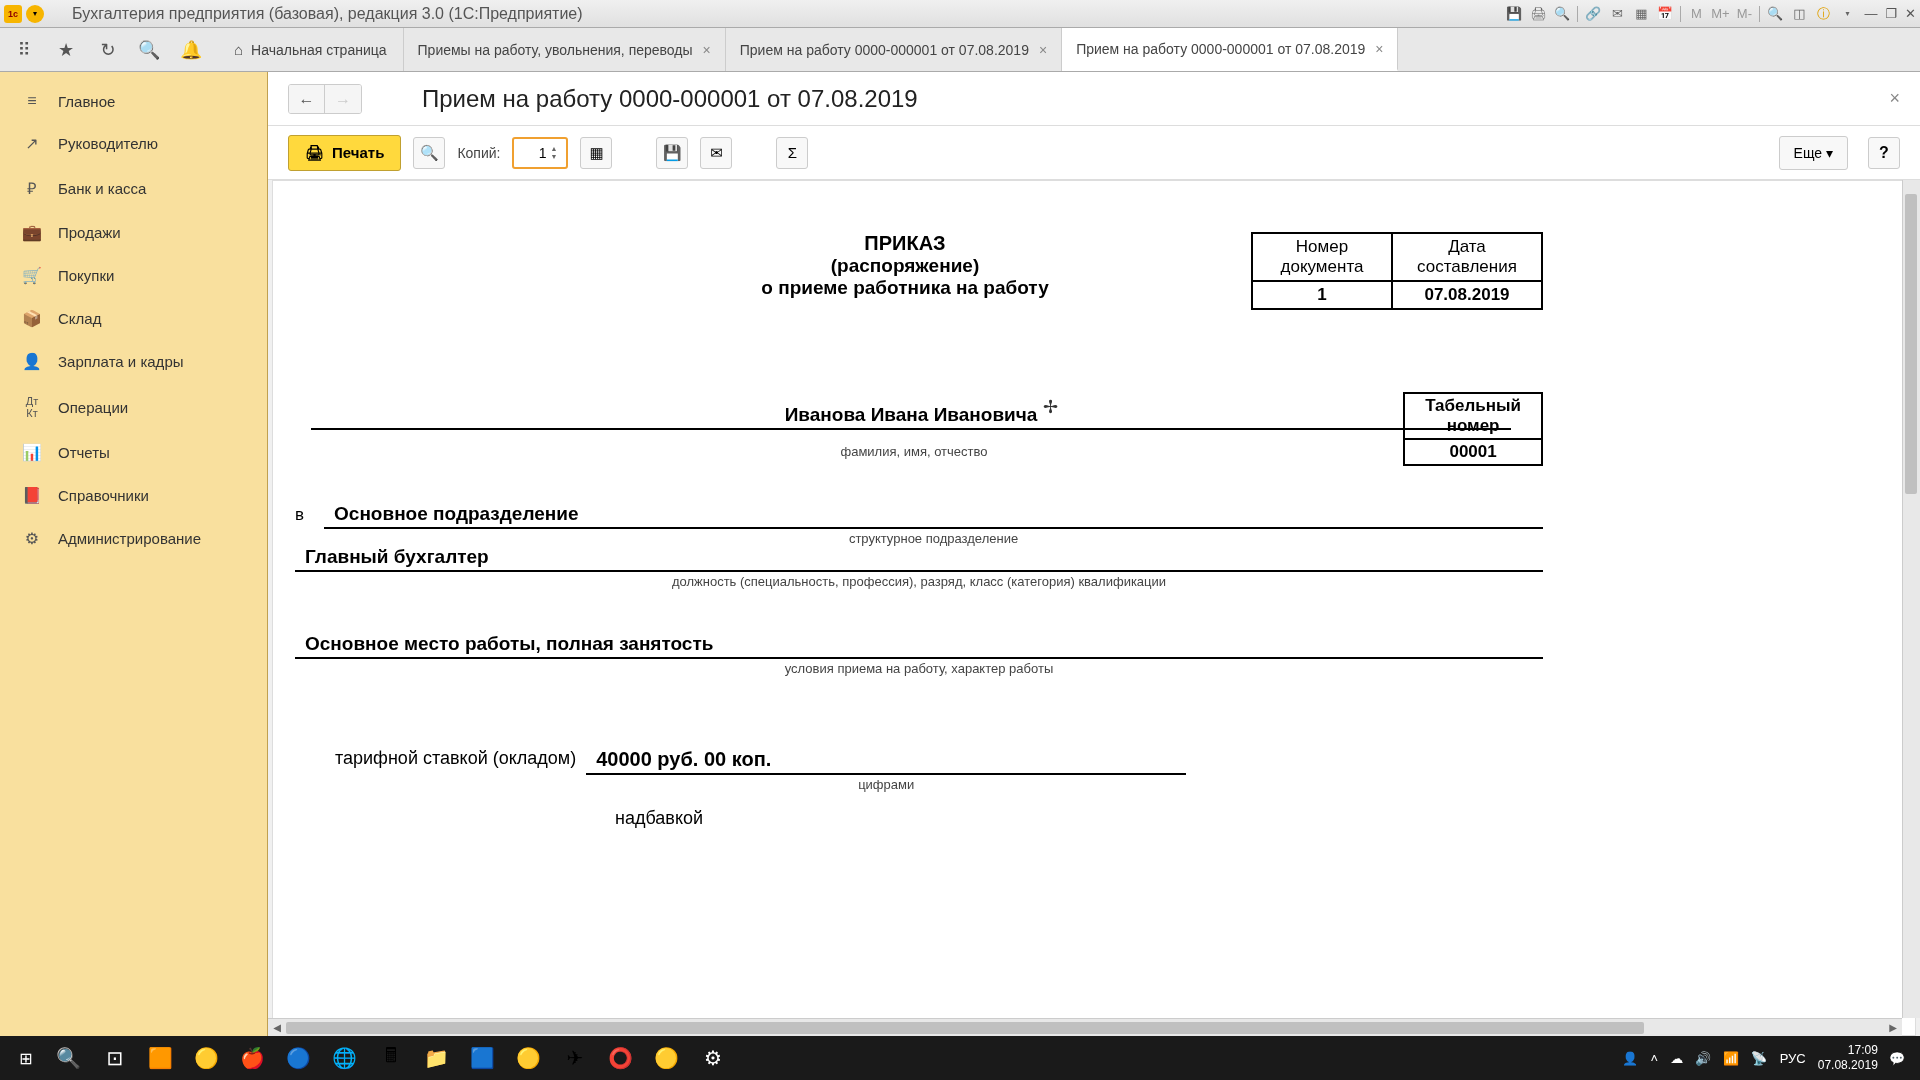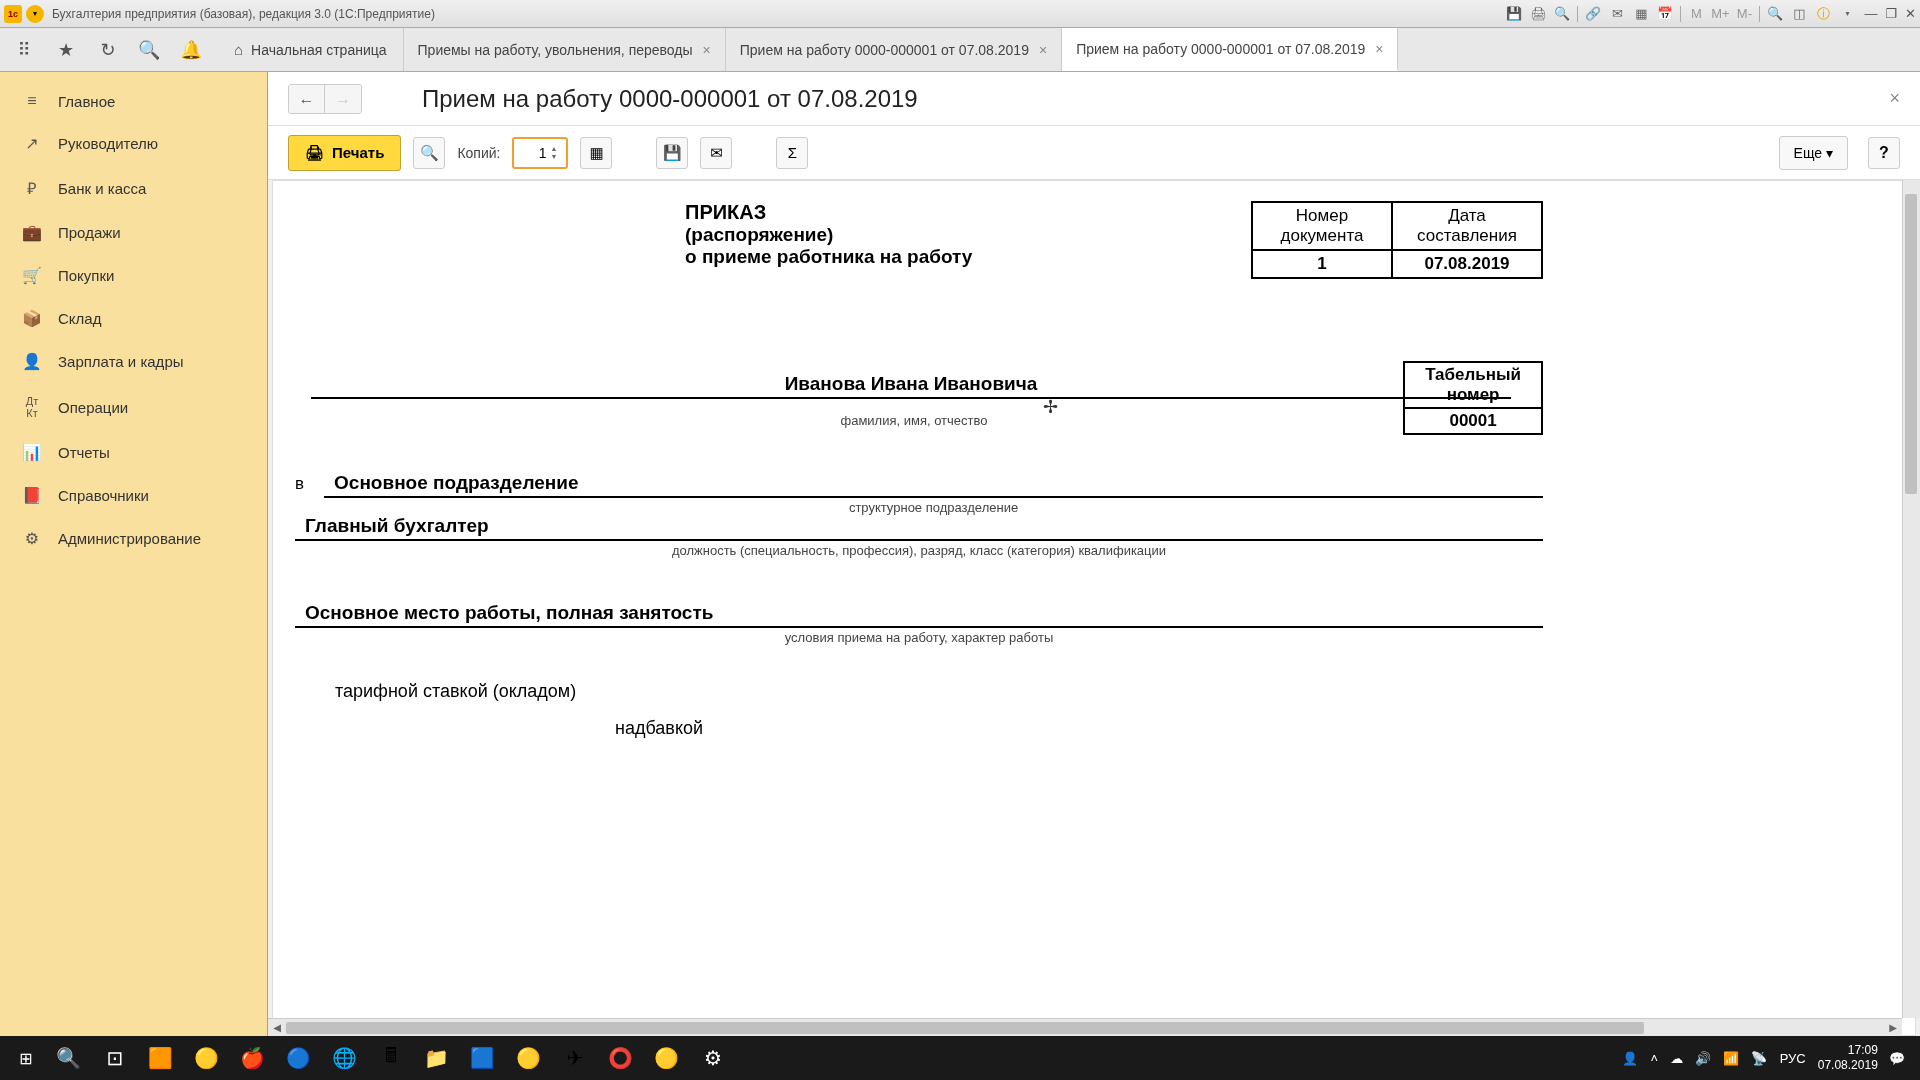--- a/index.html
+++ b/index.html
@@ -2,21 +2,21 @@
 <html><head>
 <meta charset="utf-8">
 <style>
 * { margin: 0; padding: 0; box-sizing: border-box; font-family: Arial, sans-serif; }
 body { background: #d4d0c8; width: 1920px; height: 1080px; overflow: hidden; }
 
 
 .title-bar { height: 28px; background: linear-gradient(to bottom, #f0f0f0, #e0e0e0); display: flex; align-items: center; padding: 0 4px; border-bottom: 1px solid #aaa; }
 .title-bar .logo { width: 18px; height: 18px; background: #f7b500; border-radius: 3px; margin-right: 4px; display: flex; align-items: center; justify-content: center; font-size: 9px; color: #8b0000; font-weight: bold; }
 .title-bar .dropdown-btn { width: 18px; height: 18px; background: #f7b500; border-radius: 50%; margin-right: 8px; display: flex; align-items: center; justify-content: center; font-size: 8px; }
-.title-bar .title-text { font-size: 12px; color: #555; flex: 1; }
+.title-bar .title-text { font-size: 16px; color: #555; flex: 1; margin-left: 20px; }
 .title-bar .sys-icons { display: flex; gap: 6px; align-items: center; }
 .title-bar .sys-icons span { width: 18px; height: 18px; display: flex; align-items: center; justify-content: center; font-size: 13px; color: #666; cursor: pointer; }
 .title-bar .sys-icons .sep { width: 1px; height: 16px; background: #aaa; }
 .title-bar .win-btns { display: flex; gap: 8px; margin-left: 8px; }
 .title-bar .win-btns span { font-size: 13px; color: #555; cursor: pointer; }
 
 
 .tab-bar { height: 44px; background: #e8e8e8; display: flex; align-items: center; border-bottom: 1px solid #aaa; padding-left: 8px; }
 .tab-bar .tool-btn { width: 32px; height: 32px; display: flex; align-items: center; justify-content: center; font-size: 18px; color: #555; margin-right: 10px; cursor: pointer; }
 .tab-bar .home-tab { height: 100%; display: flex; align-items: center; padding: 0 16px; font-size: 14px; color: #444; border-right: 1px solid #ccc; cursor: pointer; }
@@ -52,21 +52,21 @@
 .copies-input input { width: 36px; border: none; text-align: right; font-size: 14px; padding-right: 4px; outline: none; }
 .copies-input .spinner { display: flex; flex-direction: column; font-size: 7px; line-height: 8px; color: #666; }
 .btn-more { margin-left: auto; padding: 8px 14px; border: 1px solid #ccc; border-radius: 3px; background: #f8f8f8; font-size: 14px; cursor: pointer; }
 .btn-help { width: 32px; height: 32px; border: 1px solid #ccc; border-radius: 3px; background: #f8f8f8; font-size: 16px; font-weight: bold; cursor: pointer; margin-left: 8px; }
 
 
 .doc-scroll { flex: 1; overflow: auto; position: relative; background: #f0f0f0; padding: 0 4px; }
 .doc-inner { background: #fff; min-height: 100%; border: 1px solid #ddd; position: relative; }
 .doc-content { padding: 20px 12px 40px 12px; font-family: Georgia, 'Times New Roman', serif; }
 .doc-row1 { position: relative; }
-.order-title { text-align: left; margin-left: 400px; width: 440px; }
+.order-title { text-align: center; margin-left: 400px; width: 440px; margin-top: 31px; }
 .order-title .line1 { font-size: 20px; font-weight: bold; }
 .order-title .line2 { font-size: 19px; font-weight: bold; }
 .order-title .line3 { font-size: 19px; font-weight: bold; }
 
 .small-table { position: absolute; right: 360px; top: 0; border-collapse: collapse; }
 .small-table td, .small-table th { border: 2px solid #000; padding: 3px 14px; font-size: 17px; text-align: center; }
 .small-table th { font-weight: normal; }
 
 .accept-row { display: flex; align-items: center; margin-top: 24px; position: relative; }
 .accept-text { font-size: 22px; font-weight: bold; margin-left: 520px; }
@@ -82,21 +82,21 @@
 .sub-label { text-align: center; font-size: 13px; color: #444; margin-top: 2px; }
 
 .dept-row { display: flex; margin-top: 44px; margin-left: 10px; margin-right: 360px; }
 .dept-row .prefix { font-size: 17px; margin-right: 20px; margin-top: 2px; }
 .dept-row .field { flex: 1; }
 .field-line { font-size: 19px; font-weight: bold; border-bottom: 2px solid #000; padding: 0 10px 2px 10px; }
 
 .pos-row { margin-left: 10px; margin-right: 360px; }
 .cond-row { margin-top: 44px; margin-left: 10px; margin-right: 360px; }
 
-.salary-row { margin-top: 36px; margin-left: 50px; margin-right: 360px; display: flex; }
+.salary-row { margin-top: 72px; margin-left: 50px; margin-right: 360px; display: flex; }
 .salary-row .label { font-size: 18px; margin-right: 10px; }
 .salary-row .field { flex: 0 0 600px; }
 .salary-field-line { font-size: 20px; font-weight: bold; border-bottom: 2px solid #000; padding: 0 10px 2px 10px; }
 
 .bonus-row { margin-top: 16px; margin-left: 330px; font-size: 18px; }
 
 
 .v-scroll { position: absolute; right: 0; top: 0; width: 18px; height: calc(100% - 18px); background: #e8e8e8; border-left: 1px solid #ccc; }
 .v-scroll .thumb { position: absolute; top: 14px; left: 2px; width: 12px; height: 300px; background: #c0c0c0; border-radius: 2px; }
 .h-scroll { position: absolute; left: 0; bottom: 0; height: 18px; width: calc(100% - 18px); background: #e8e8e8; border-top: 1px solid #ccc; display: flex; align-items: center; }
@@ -309,20 +309,24 @@
             <div class="sub-label">должность (специальность, профессия), разряд, класс (категория) квалификации</div>
           </div>
 
           <div class="cond-row">
             <div class="field-line">Основное место работы, полная занятость</div>
             <div class="sub-label">условия приема на работу, характер работы</div>
           </div>
 
           <div class="salary-row">
             <div class="label">тарифной ставкой (окладом)</div>
+            <div class="field">
+              <div class="salary-field-line">40000 руб. 00 коп.</div>
+              <div class="sub-label">цифрами</div>
+            </div>
           </div>
 
           <div class="bonus-row">надбавкой</div>
 
           <div class="cursor-cross">✢</div>
         </div>
       </div>
       <div class="v-scroll">
           <div class="thumb"></div>
         </div>

